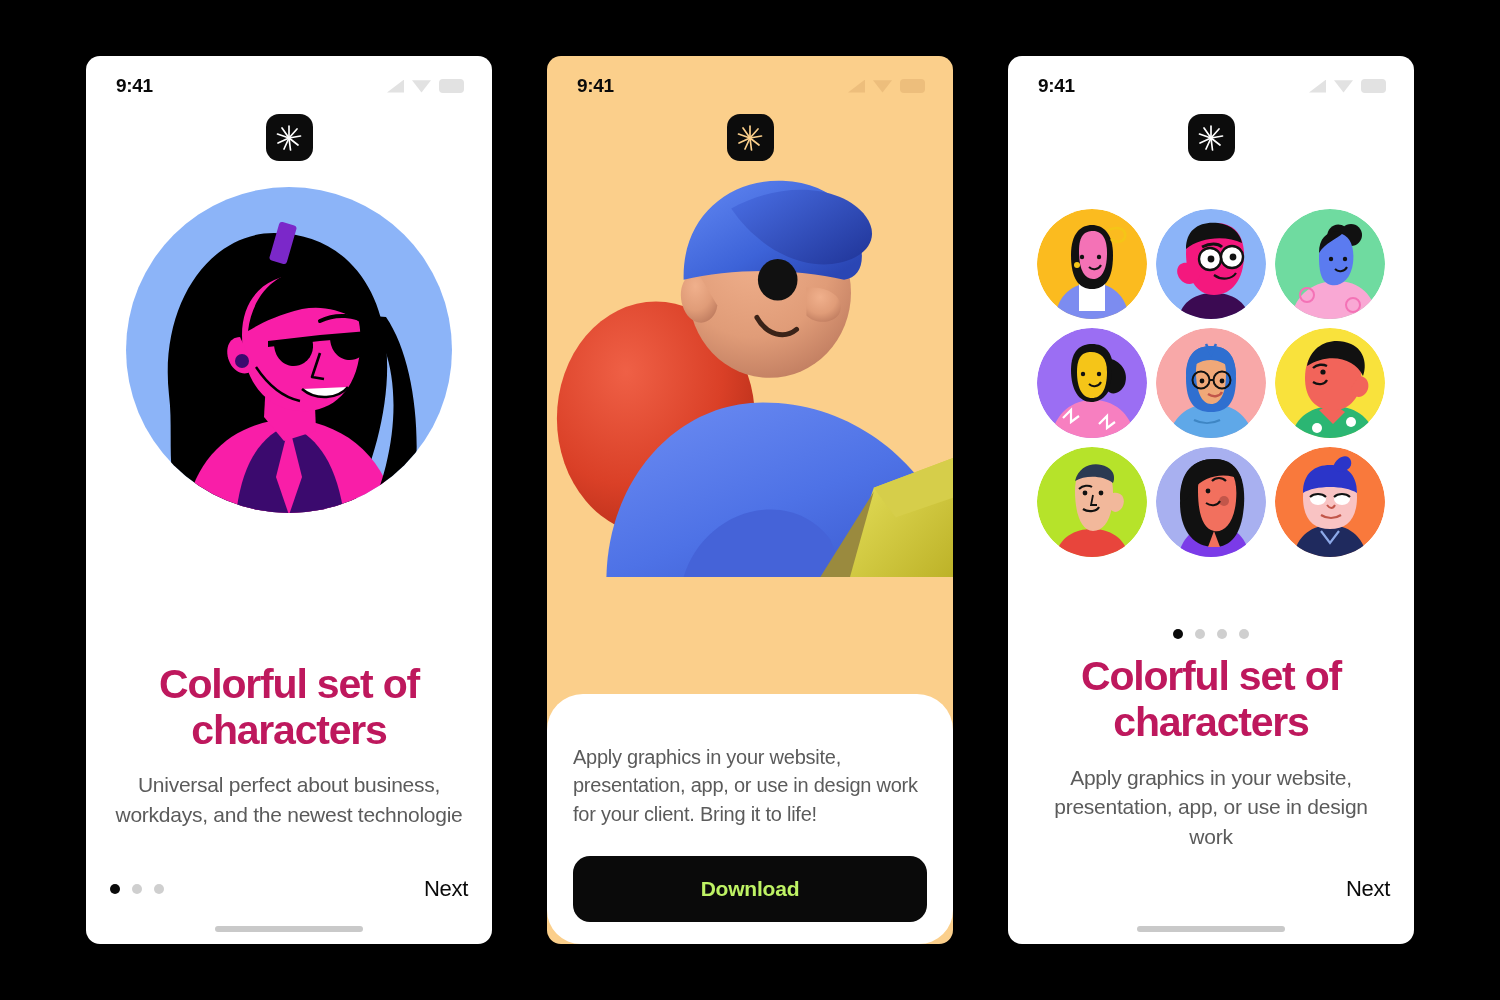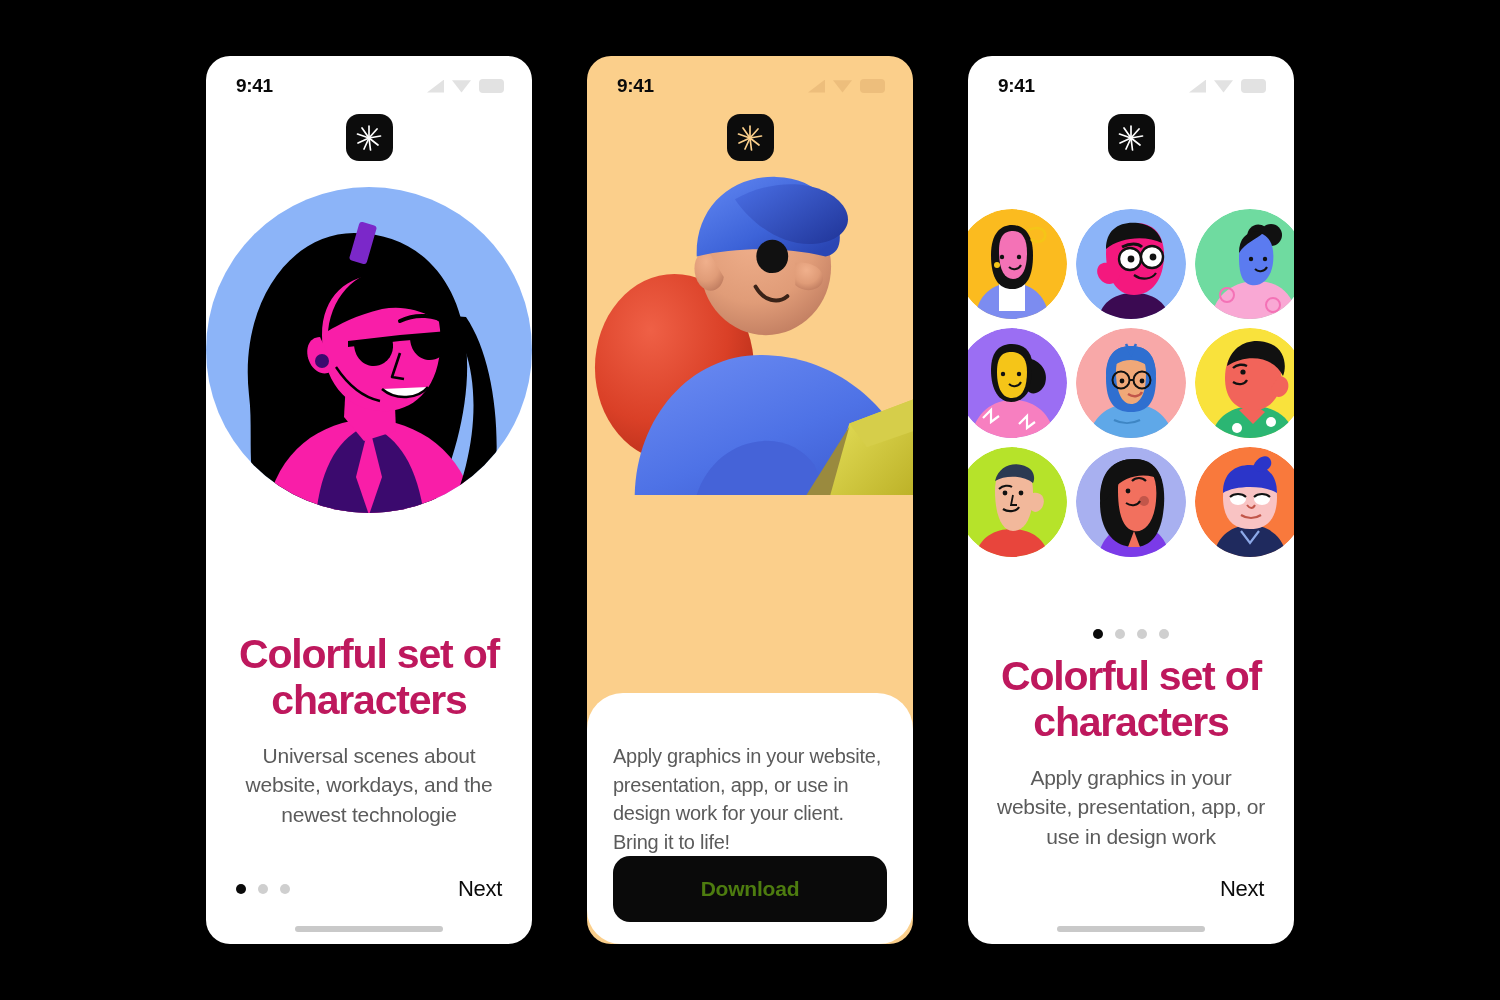--- a/index.html
+++ b/index.html
@@ -15,22 +15,22 @@
     background: #000000;
     display: flex;
     align-items: center;
     justify-content: center;
     gap: 55px;
   }
 
   
   .phone {
     position: relative;
-    width: 326px; height: 888px;
-    border-radius: 24px;
+    width: 406px; height: 888px;
+    border-radius: 14px;
     overflow: hidden;
     flex: 0 0 auto;
     display: flex;
     flex-direction: column;
   }
   .phone--light { background: #ffffff; }
   .phone--peach { background: #fbcf8b; }
 
   
   .statusbar {
@@ -146,43 +146,44 @@
     border-radius: 36px 36px 34px 34px;
     padding: 34px 26px 22px;
     flex: 0 0 auto;
   }
   .card .headline { font-size: 38px; letter-spacing: -1px; }
   .card .subtext { font-size: 20px; margin-top: 15px; }
 
   .cta {
     display: block;
     width: 100%;
+    margin-top: 28px;
     padding: 21px 6px;
     background: #0a0a0a;
-    color: #4d7c0f;
+    color: #bef264;
     border: none;
     border-radius: 17px;
     font-family: "Liberation Sans", sans-serif;
     font-size: 21px;
     font-weight: bold;
     letter-spacing: -0.2px;
     cursor: pointer;
   }
 
   
   .dots { display: flex; gap: 12px; justify-content: center; }
   .dot { width: 10px; height: 10px; border-radius: 50%; background: #cfcfcf; }
   .dot.is-active { background: #0a0a0a; }
 
   .dots-top { margin: 6px 0 14px; }
 
   
   .footer {
     flex: 0 0 auto;
-    padding: 0 30px;
+    padding: 0 24px;
     height: 74px;
     display: flex;
     align-items: center;
     justify-content: space-between;
   }
   .footer--endonly { justify-content: flex-end; }
   .next-link {
     font-size: 22px;
     font-weight: 500;
     color: #0a0a0a;
@@ -275,21 +276,21 @@
           <path d="M196 168 L188 192 L200 194" stroke="#000000" stroke-width="2.6" fill="none" stroke-linejoin="round"></path>
           <path d="M178 204 C192 216 214 214 224 202 Z" fill="#ffffff"></path>
           <path d="M178 204 C192 216 214 214 224 202" stroke="#000000" stroke-width="2.6" fill="none"></path>
           <path d="M132 182 C144 200 158 212 176 216" stroke="#000000" stroke-width="2.4" fill="none"></path>
         </g>
       </svg>
     </div>
 
     <div class="textblock">
       <h1 class="headline">Colorful set of characters</h1>
-      <p class="subtext">Universal scenes about website, workdays, and the newest technologie</p>
+      <p class="subtext">Universal perfect about business, workdays, and the newest technologie</p>
     </div>
 
     <div class="spacer-sm"></div>
 
     <div class="footer">
       <div class="dots">
         <span class="dot is-active"></span>
         <span class="dot"></span>
         <span class="dot"></span>
       </div>

